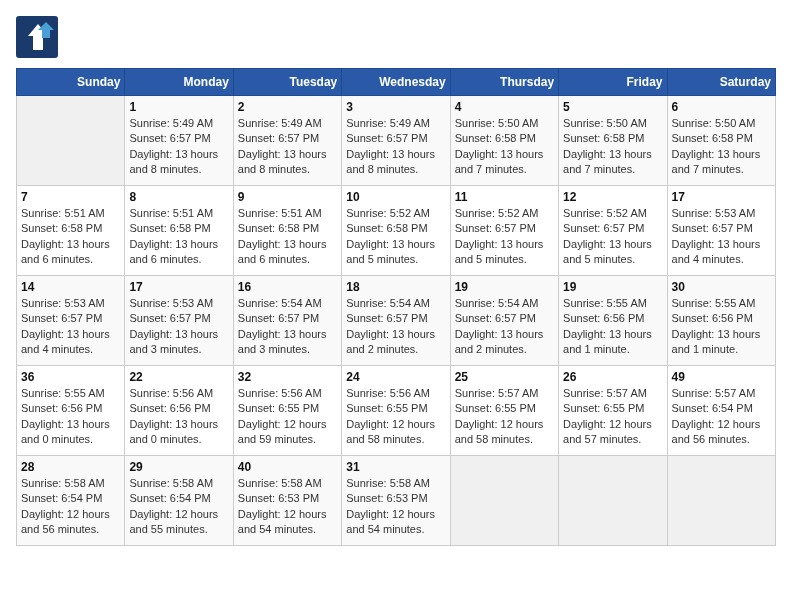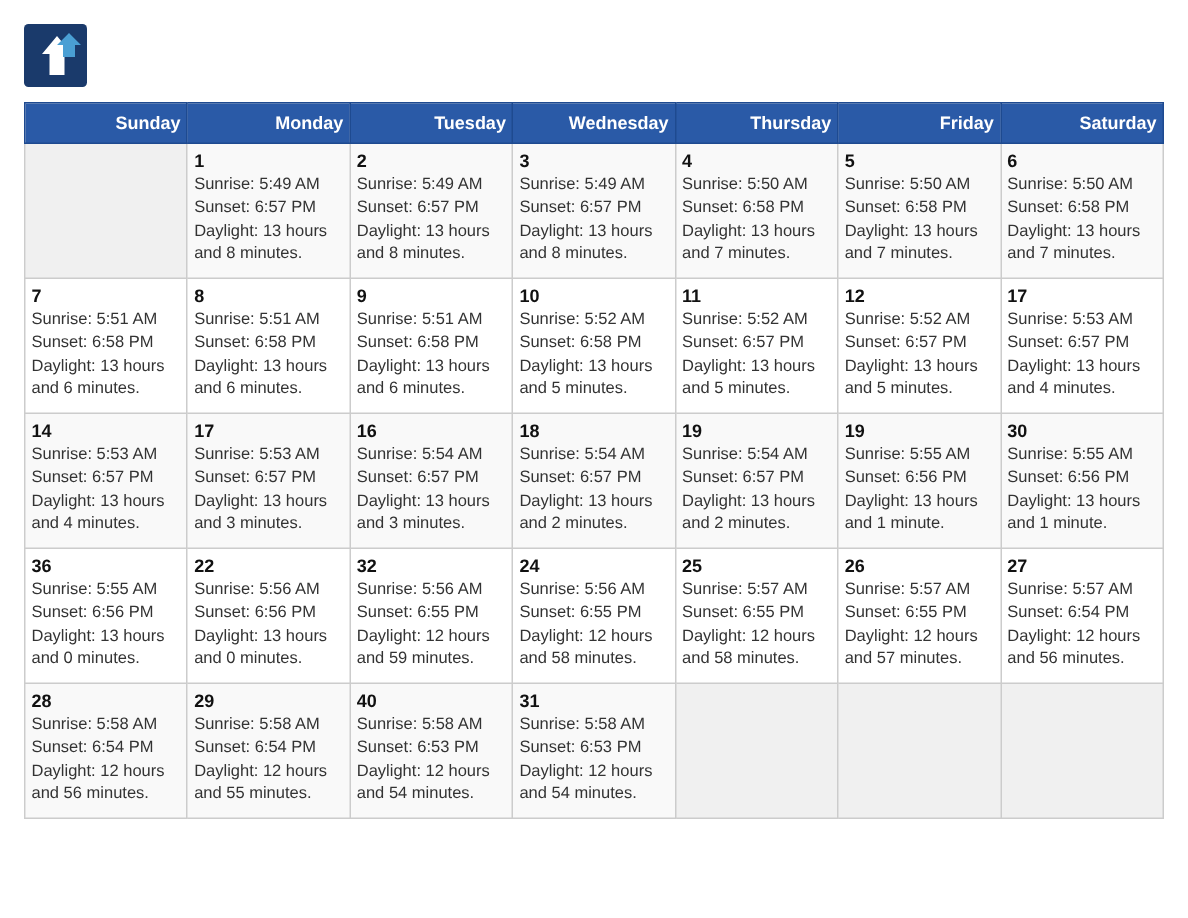--- a/index.html
+++ b/index.html
@@ -299,21 +299,21 @@
 and 58 minutes.</div>
         </td>
         <td>
           <div class="day-number">26</div>
           <div class="day-detail" style="white-space: pre-line;">Sunrise: 5:57 AM
 Sunset: 6:55 PM
 Daylight: 12 hours
 and 57 minutes.</div>
         </td>
         <td>
-          <div class="day-number">27</div>
+          <div class="day-number">49</div>
           <div class="day-detail" style="white-space: pre-line;">Sunrise: 5:57 AM
 Sunset: 6:54 PM
 Daylight: 12 hours
 and 56 minutes.</div>
         </td>
       </tr>
       <tr>
         <td>
           <div class="day-number">28</div>
           <div class="day-detail" style="white-space: pre-line;">Sunrise: 5:58 AM

